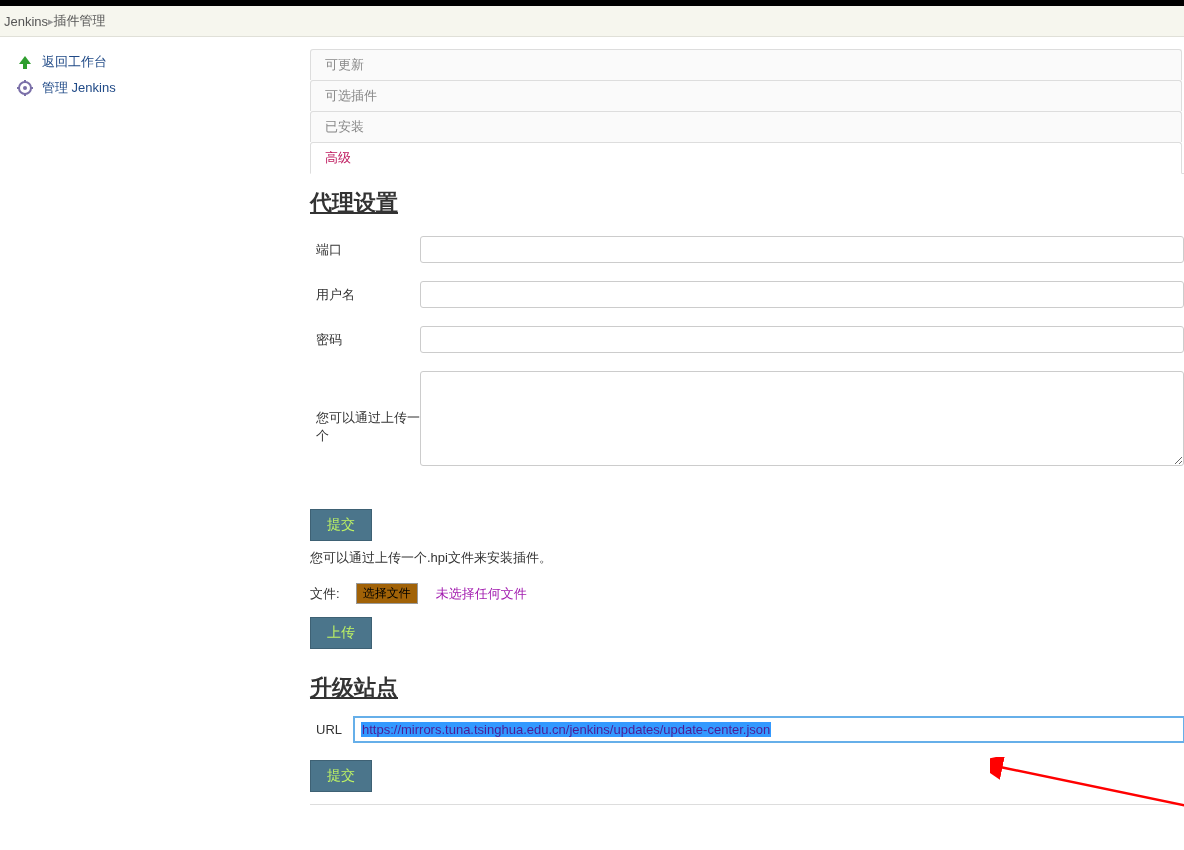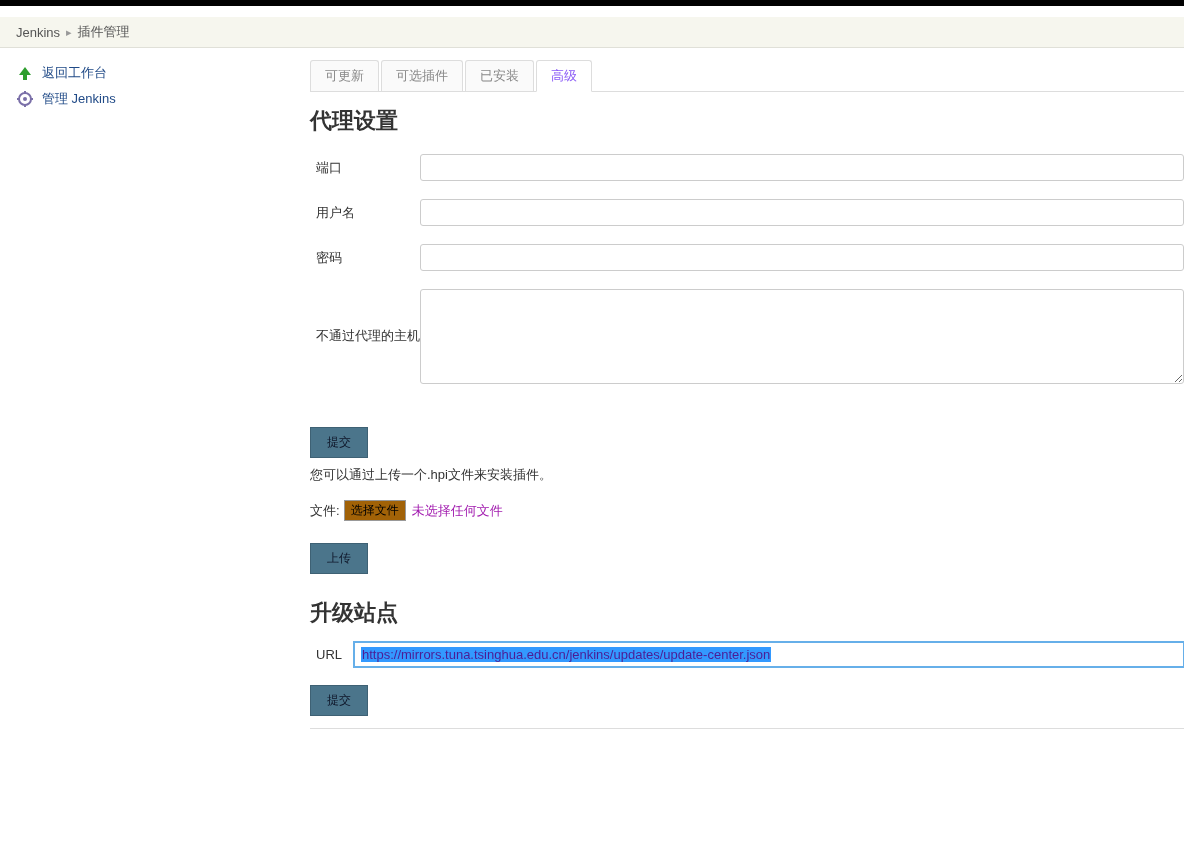--- a/index.html
+++ b/index.html
@@ -10,26 +10,24 @@
     background: #fff;
     width: 1184px;
   }
   .topbar {
     height: 6px;
     background: #000;
   }
   .breadcrumb {
     background: #f6f6ee;
     border-bottom: 1px solid #e0e0d8;
-    padding: 6px 16px;
-    display: flex;
-    align-items: center;
-    gap: 6px;
-    font-size: 13px;
-    margin-top: 11px;
+    padding: 6px 4px;
+    display: flex;
+    align-items: center;
+    font-size: 13px;
   }
   .breadcrumb a {
     color: #555;
     text-decoration: none;
   }
   .breadcrumb .sep {
     color: #999;
     font-size: 11px;
   }
   .layout {
@@ -60,42 +58,44 @@
   }
   .main {
     flex: 1;
     padding: 12px 0 30px 10px;
     position: relative;
   }
   .tabs {
     display: flex;
     border-bottom: 1px solid #ddd;
     margin-bottom: 4px;
+    flex-direction: column;
   }
   .tab {
     padding: 6px 14px;
     font-size: 13px;
     color: #888;
     border: 1px solid #ddd;
     border-bottom: none;
     margin-right: 2px;
     border-radius: 3px 3px 0 0;
     background: #fafafa;
     cursor: pointer;
   }
   .tab.active {
     background: #fff;
-    color: #8b5cf6;
+    color: #be185d;
     border-bottom: 1px solid #fff;
     margin-bottom: -1px;
   }
   h1.section-title {
     font-size: 22px;
     font-weight: bold;
     margin: 14px 8px 10px 0;
+    text-decoration: underline;
   }
   .form-row {
     display: flex;
     align-items: center;
     margin: 18px 0;
   }
   .form-row.top-align { align-items: flex-start; }
   .form-row label {
     width: 110px;
     font-size: 13px;
@@ -113,35 +113,35 @@
     padding: 5px 6px;
     font-size: 13px;
     font-family: inherit;
   }
   textarea.text {
     height: 95px;
     resize: vertical;
   }
   .btn {
     background: #4b758b;
-    color: #0f172a;
+    color: #bef264;
     border: 1px solid #3e6174;
     padding: 6px 16px;
-    font-size: 12px;
+    font-size: 14px;
     cursor: pointer;
   }
   .desc {
     font-size: 13px;
     margin: 8px 0 16px 0;
   }
   .file-row {
     display: flex;
     align-items: center;
-    gap: 4px;
-    margin-bottom: 22px;
+    gap: 16px;
+    margin-bottom: 13px;
   }
   .file-label { font-size: 13px; }
   .file-btn {
     border: 1px solid #999;
     background: #a16207;
     padding: 1px 6px;
     font-size: 12px;
     cursor: pointer;
   }
   .file-status {
@@ -236,21 +236,21 @@
     </div>
     <div class="form-row">
       <label>用户名</label>
       <div class="ctrl"><input class="text" type="text" value="" style=""></div>
     </div>
     <div class="form-row">
       <label>密码</label>
       <div class="ctrl"><input class="text" type="password" value="" style=""></div>
     </div>
     <div class="form-row top-align">
-      <label>不通过代理的主机</label>
+      <label>您可以通过上传一个</label>
       <div class="ctrl"><textarea class="text" style=""></textarea></div>
     </div>
 
     <div style="margin-top:40px;">
       <button class="btn">提交</button>
     </div>
 
     <p class="desc">您可以通过上传一个.hpi文件来安装插件。</p>
 
     <div class="file-row">

